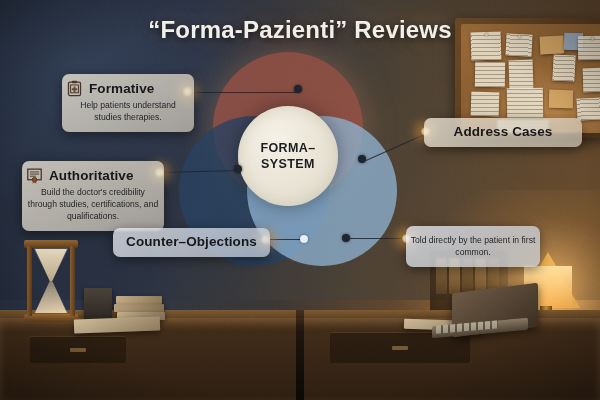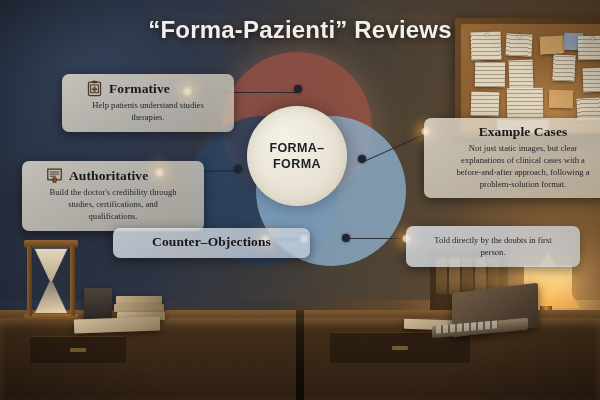--- a/index.html
+++ b/index.html
@@ -112,21 +112,21 @@
   
   .vignette{position:absolute;inset:0;pointer-events:none;
     background:radial-gradient(ellipse 520px 360px at 300px 200px, rgba(0,0,0,0) 55%, rgba(0,0,0,.55) 100%);}
 
   
   .title{position:absolute;left:0;top:16px;width:600px;text-align:center;
     font-size:24px;font-weight:700;color:#f2efe9;letter-spacing:.2px;
     text-shadow:0 2px 8px rgba(0,0,0,.8),0 0 22px rgba(255,200,140,.25);}
 
   
-  .venn{position:absolute;left:188px;top:52px;width:218px;height:218px;}
+  .venn{position:absolute;left:179px;top:52px;width:218px;height:218px;}
   .circ{position:absolute;width:150px;height:150px;border-radius:50%;
     mix-blend-mode:normal;filter:blur(.2px);}
   .c-top{left:34px;top:0;background:rgba(156,84,70,.80);
     box-shadow:0 0 34px rgba(255,170,110,.28);}
   .c-left{left:0;top:64px;background:rgba(40,66,98,.80);}
   .c-right{left:68px;top:64px;background:rgba(143,180,212,.76);}
   .center-circle{position:absolute;left:59px;top:54px;width:100px;height:100px;border-radius:50%;
     background:radial-gradient(circle at 38% 32%, #f5f1e6, #ded8c7);
     box-shadow:0 0 18px rgba(0,0,0,.35), inset 0 0 14px rgba(170,160,135,.35);
     display:flex;flex-direction:column;align-items:center;justify-content:center;
@@ -136,24 +136,24 @@
   .conn{position:absolute;height:1px;background:#20232b;transform-origin:0 50%;opacity:.85;}
   .dot-glow{position:absolute;width:9px;height:9px;border-radius:50%;
     background:radial-gradient(circle,#fff7e0 0 35%, #ffc266 60%, rgba(255,160,60,0) 100%);
     box-shadow:0 0 12px 4px rgba(255,178,80,.75);}
   .dot-dark{position:absolute;width:8px;height:8px;border-radius:50%;
     background:#1e2430;box-shadow:0 0 3px rgba(0,0,0,.6);}
   .dot-light{position:absolute;width:8px;height:8px;border-radius:50%;
     background:#e8eef5;box-shadow:0 0 3px rgba(0,0,0,.4);}
 
   
-  .card{position:absolute;border-radius:7px;padding:6px 24px 8px;
+  .card{position:absolute;border-radius:7px;padding:6px 4px 8px;
     background:linear-gradient(150deg, rgba(233,226,212,.80), rgba(205,198,184,.72));
     box-shadow:0 3px 12px rgba(0,0,0,.45);
-    backdrop-filter:blur(1px);font-family:Liberation Serif, serif;}
+    backdrop-filter:blur(1px);}
   .card.cool{background:linear-gradient(150deg, rgba(226,231,238,.80), rgba(198,207,219,.72));}
   .card .head{display:flex;align-items:center;gap:6px;justify-content:center;}
   .card .head.l{justify-content:flex-start;}
   .card h3{margin:0;font-size:13.5px;font-weight:700;color:#17181c;letter-spacing:.1px;white-space:nowrap;}
   .card p{margin:3px 0 0;font-size:8.6px;line-height:1.38;color:#1f2227;text-align:center;}
 
   .ic{width:17px;height:17px;flex:0 0 17px;display:block;}
 </style>
 </head>
 <body>
@@ -232,21 +232,21 @@
   <div class="vignette"></div>
 
   <div class="title">“Forma-Pazienti” Reviews</div>
 
   <div class="venn">
     <div class="circ c-top"></div>
     <div class="circ c-left"></div>
     <div class="circ c-right"></div>
     <div class="center-circle">
       <span>FORMA–</span>
-      <span>FORMA</span>
+      <span>SYSTEM</span>
     </div>
   </div>
 
   <div class="conn" style="left:190px;top:92px;width:108px;"></div>
   <div class="dot-glow" style="left:183px;top:87px;"></div>
   <div class="dot-dark" style="left:294px;top:85px;"></div>
 
   <div class="conn" style="left:162px;top:172px;width:78px;transform:rotate(-1.5deg);"></div>
   <div class="dot-glow" style="left:155px;top:168px;"></div>
   <div class="dot-dark" style="left:234px;top:165px;"></div>
@@ -292,22 +292,21 @@
   </div>
 
   <div class="card cool" style="left:113px;top:228px;width:149px;">
     <div class="head">
       <h3>Counter–Objections</h3>
     </div>
   </div>
 
   <div class="card" style="left:424px;top:118px;width:150px;">
     <div class="head">
-      <h3>Example Cases</h3>
-    </div>
-    <p>Not just static images, but clear explanations of clinical cases with a before-and-after approach, following a problem-solution format.</p>
+      <h3>Address Cases</h3>
+    </div>
   </div>
 
   <div class="card cool" style="left:406px;top:226px;width:126px;">
-    <p>Told directly by the doubts in first person.</p>
+    <p>Told directly by the patient in first common.</p>
   </div>
 
 </div>
 
 </body></html>

